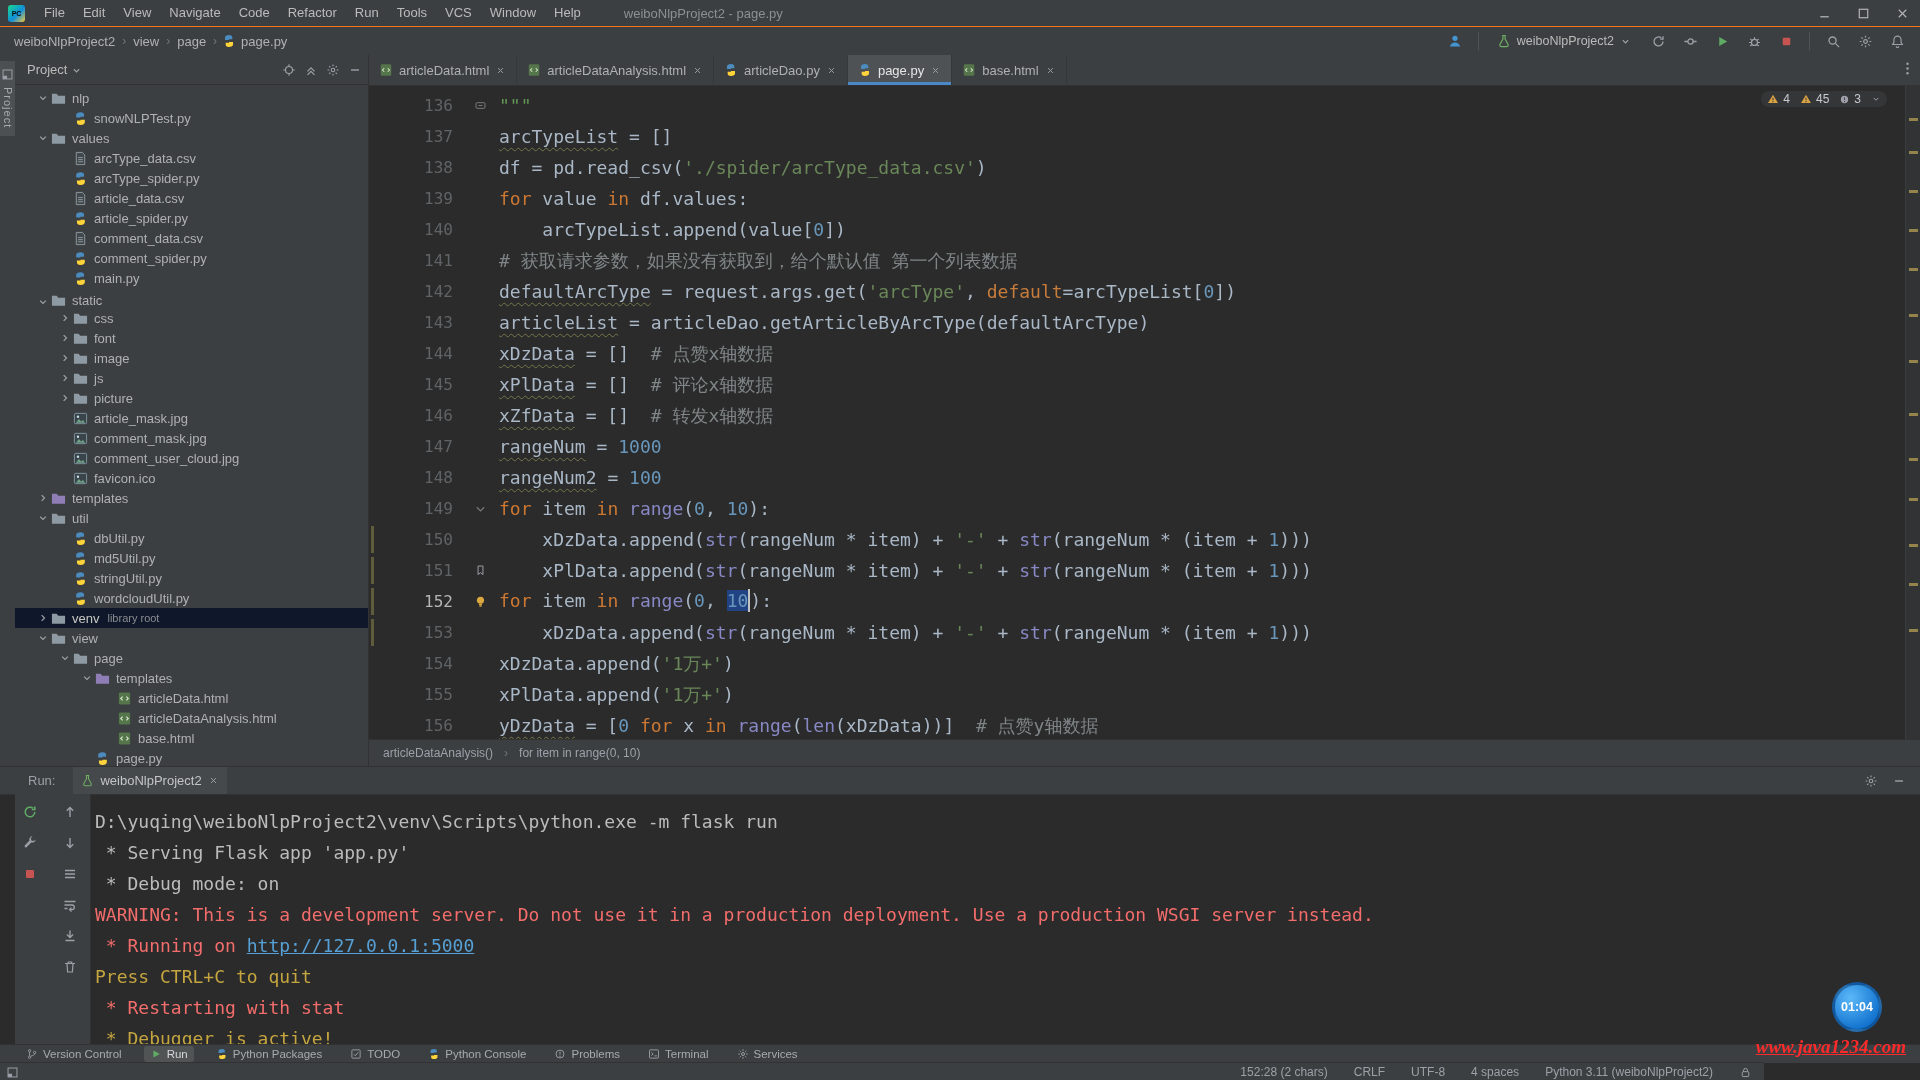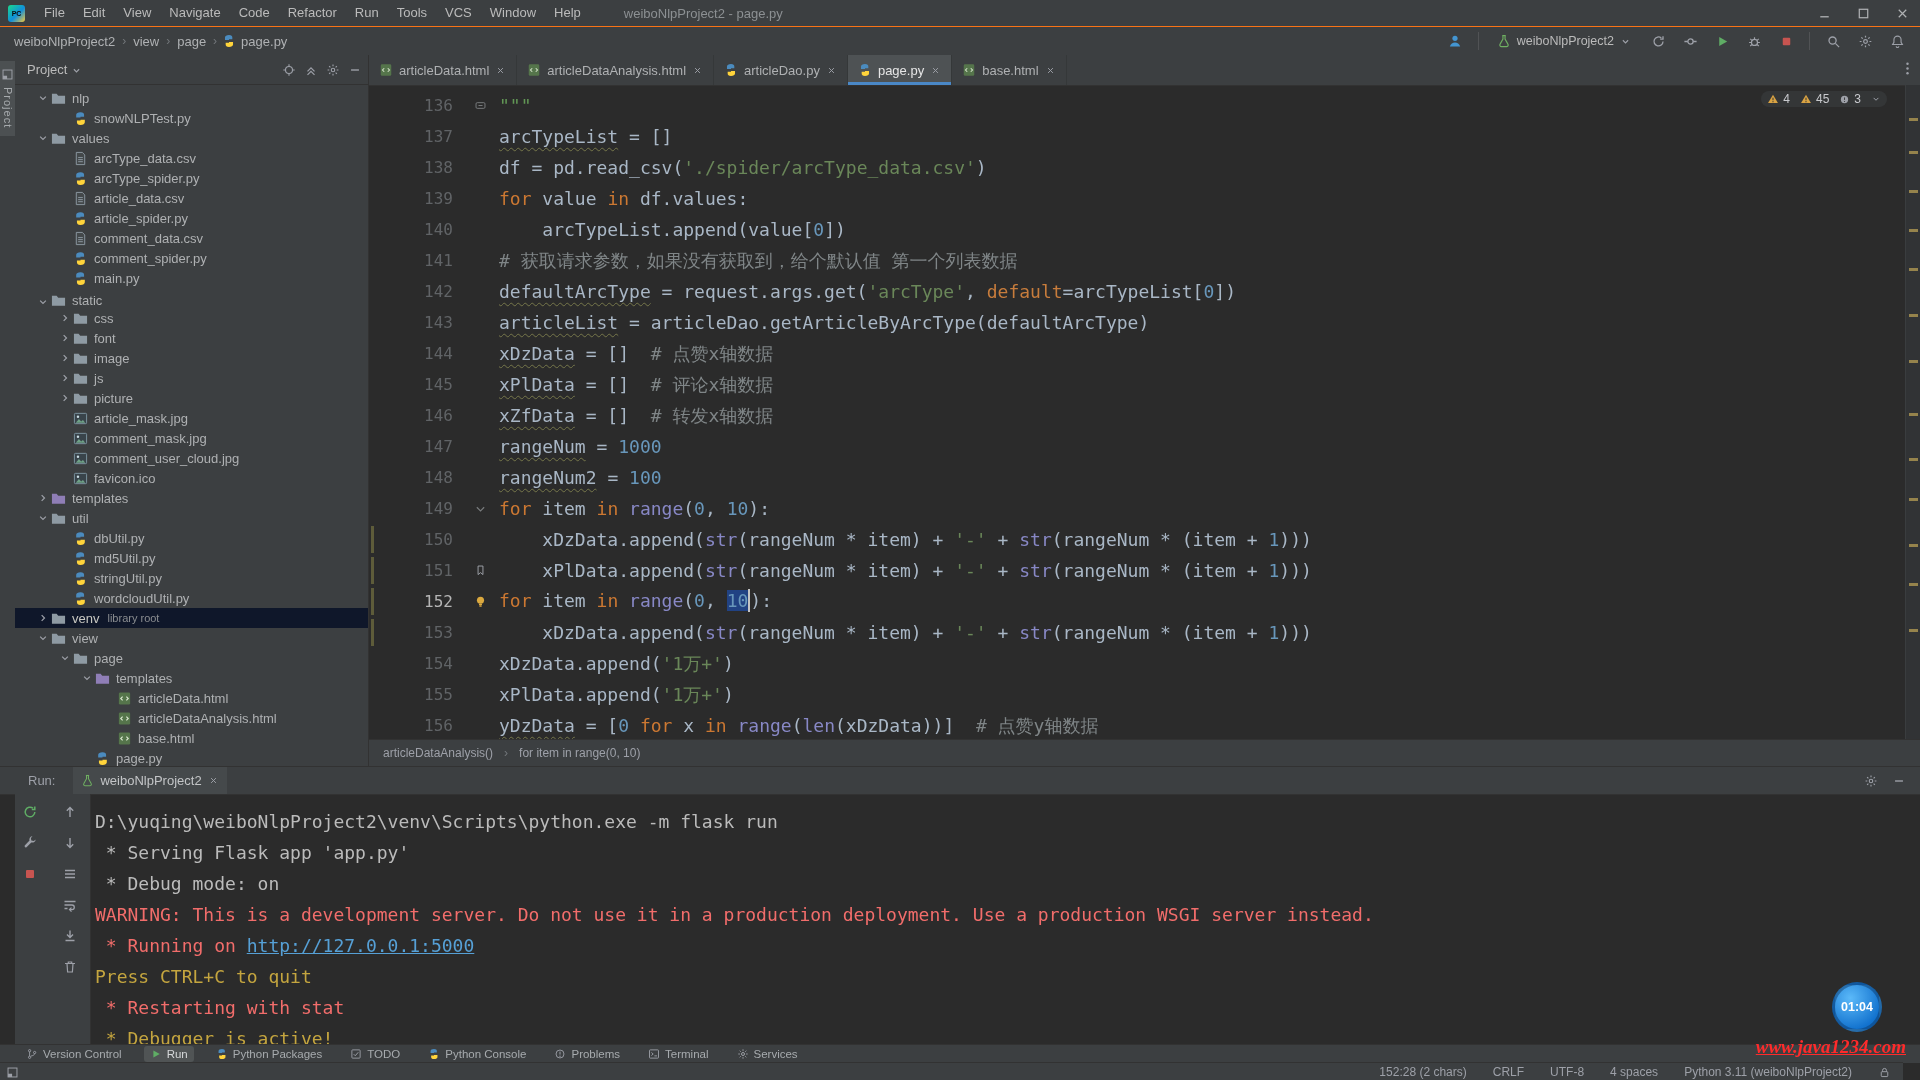--- a/index.html
+++ b/index.html
@@ -94,21 +94,21 @@
     font-family:"DejaVu Sans Mono",monospace;font-size:18px;padding:12px 15px 0 4px;}
   .cline{height:31px;white-space:pre;line-height:31px;}
   .c-pl{color:#BBBBBB}.c-err{color:#F26D6B}.c-warn{color:#C4A53F}
   .c-link{color:#56A0D6;text-decoration:underline;}
 
   
   #bottombar{position:absolute;left:0;top:1044px;width:1920px;height:18px;background:#3C3F41;border-top:1px solid #323232;
     display:flex;align-items:center;padding-left:20px;gap:16px;}
   .bbitem{display:flex;align-items:center;gap:5px;font-size:11.5px;color:#A7ABAE;padding:0 6px;height:16px;border-radius:3px;}
   .bbitem.active{background:#505455;color:#D6D8DA;}
-  #statusbar{position:absolute;left:0;top:1062px;width:1903px;height:18px;background:#3C3F41;border-top:1px solid #323232;
+  #statusbar{position:absolute;left:0;top:1062px;width:1764px;height:18px;background:#3C3F41;border-top:1px solid #323232;
     display:flex;align-items:center;font-size:12px;color:#9DA0A8;}
   #sbleft{margin-left:6px;display:flex;align-items:center;}
   #sbright{margin-left:auto;margin-right:12px;display:flex;align-items:center;gap:26px;}
 
   
   #watermark{position:absolute;right:14px;top:1036px;color:#FF2B2B;font-family:"Liberation Serif",serif;
     font-style:italic;font-weight:bold;font-size:19px;text-decoration:underline;z-index:50;}
   #timer{position:absolute;left:1832px;top:982px;width:50px;height:50px;border-radius:50%;z-index:50;
     background:radial-gradient(circle at 35% 30%,#5BB9F9,#1272CE 75%);border:3px solid rgba(12,50,95,.45);
     box-sizing:border-box;display:flex;align-items:center;justify-content:center;color:#fff;font-size:12.5px;font-weight:bold;}

